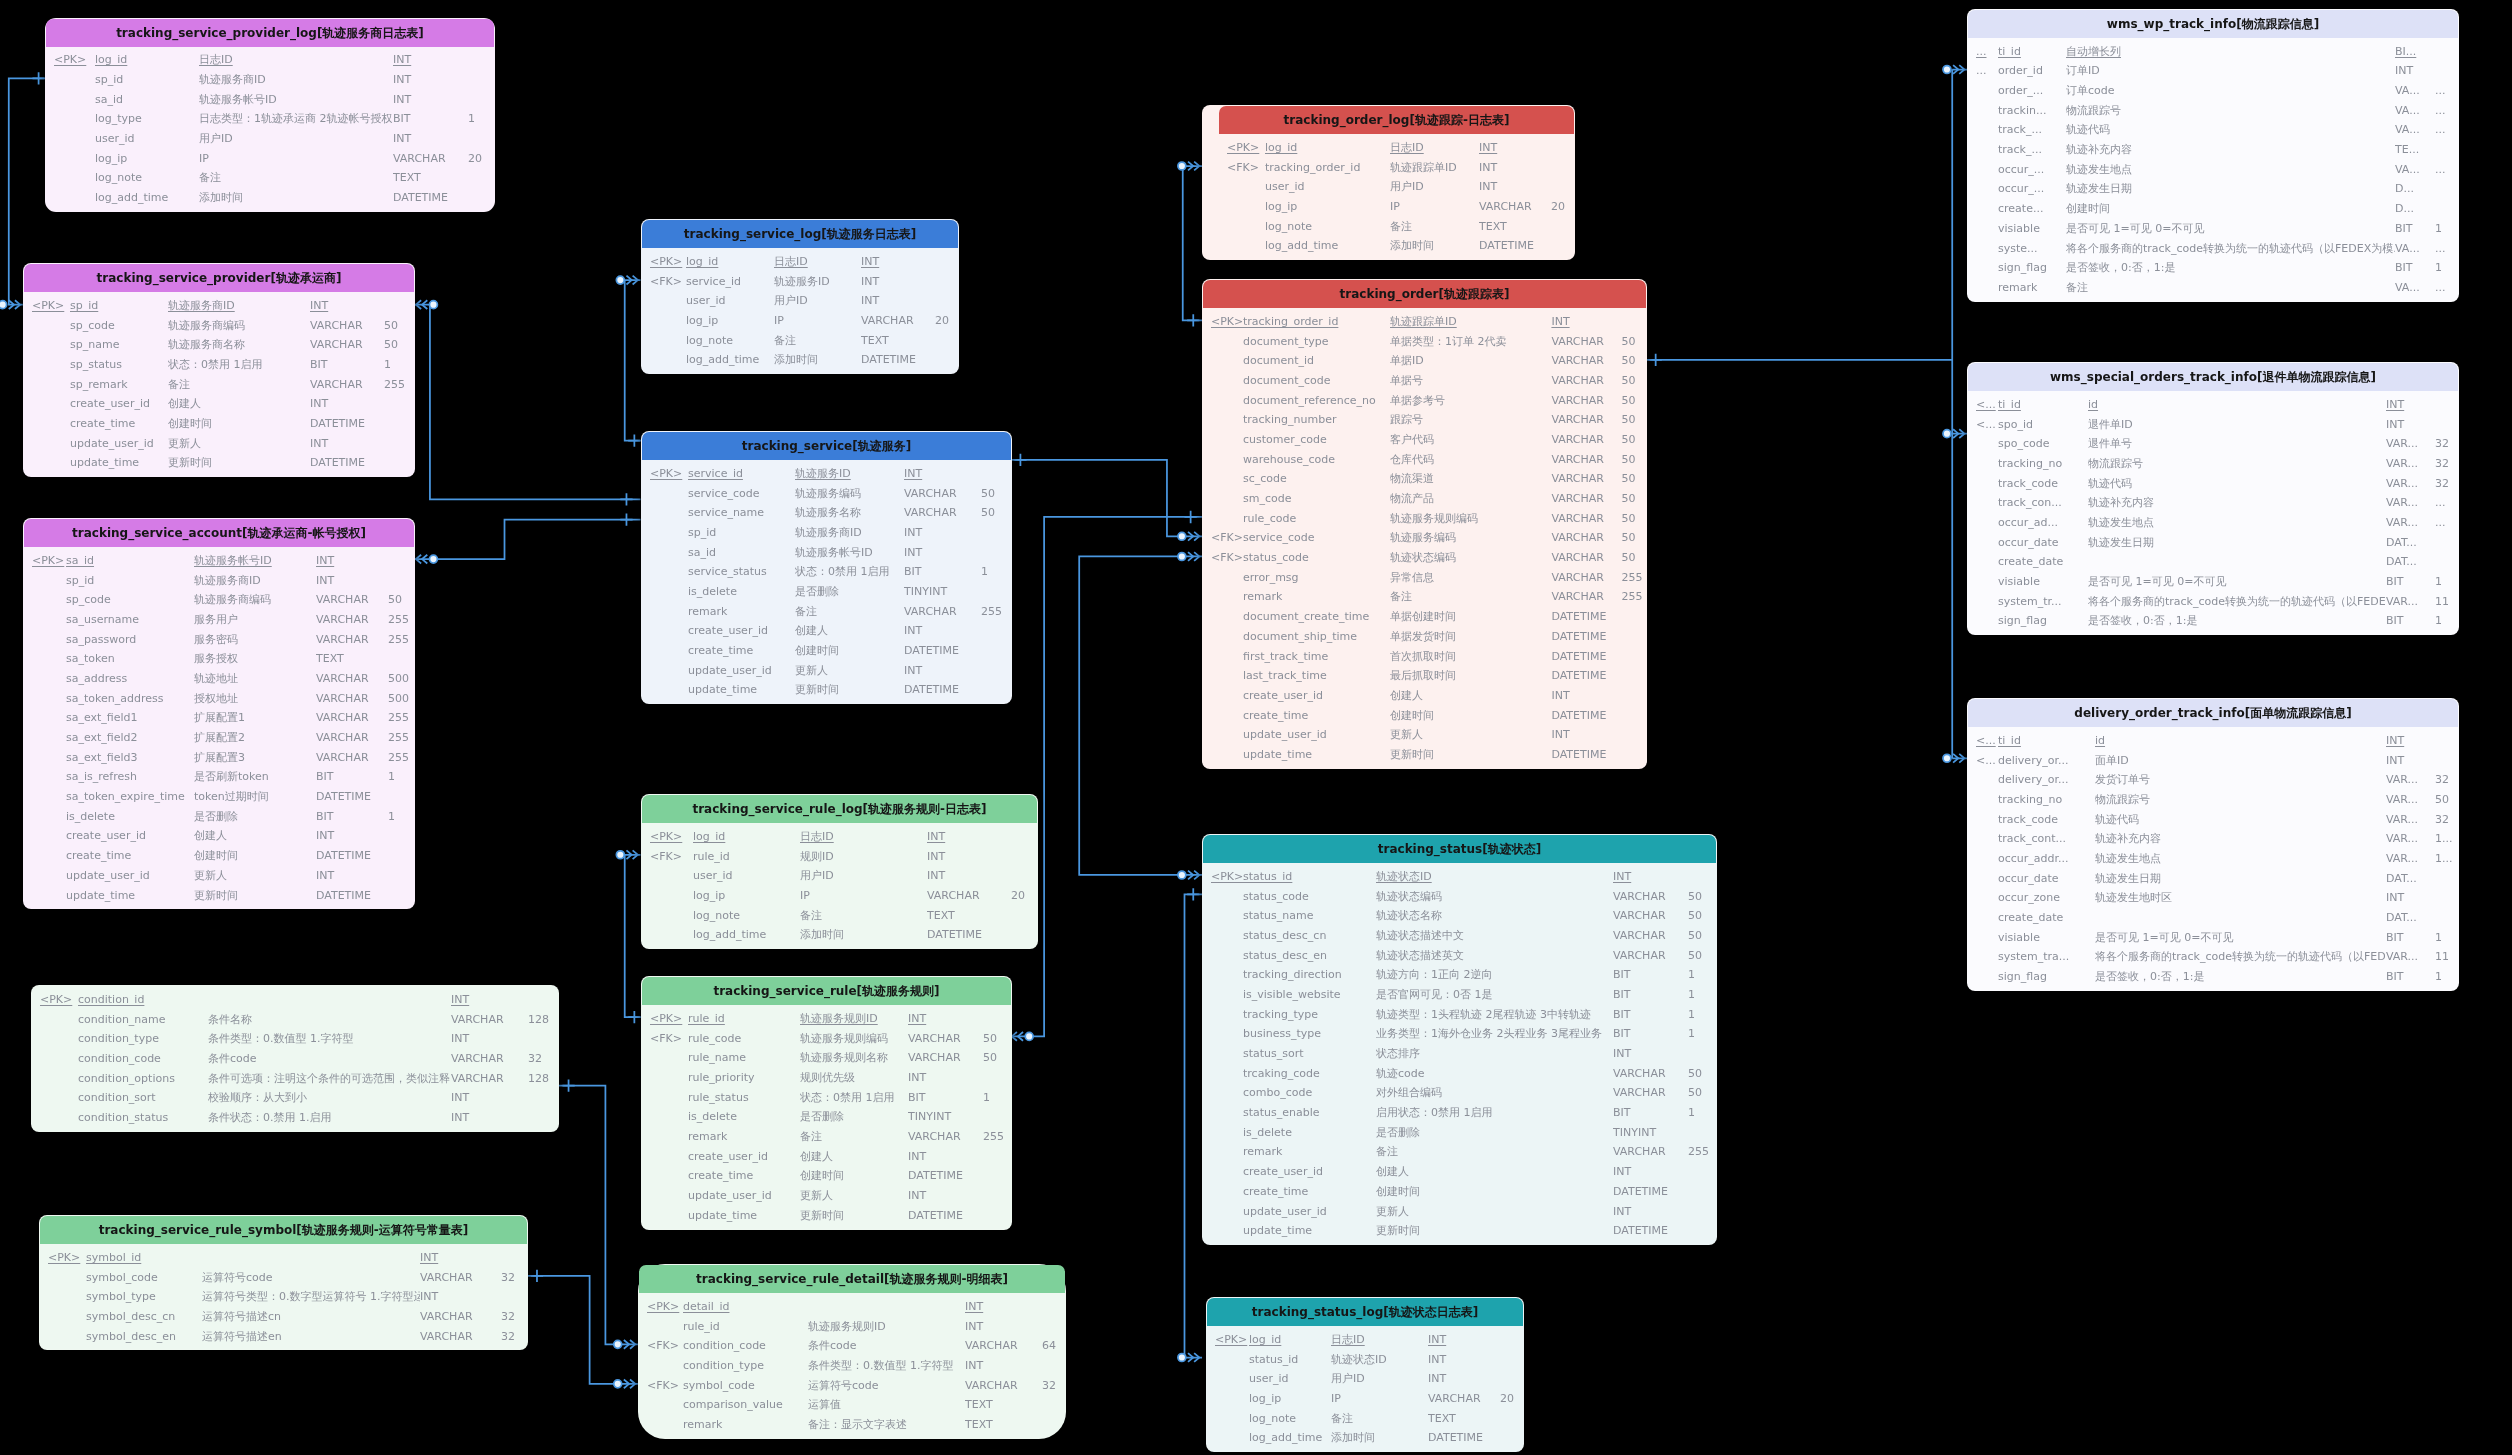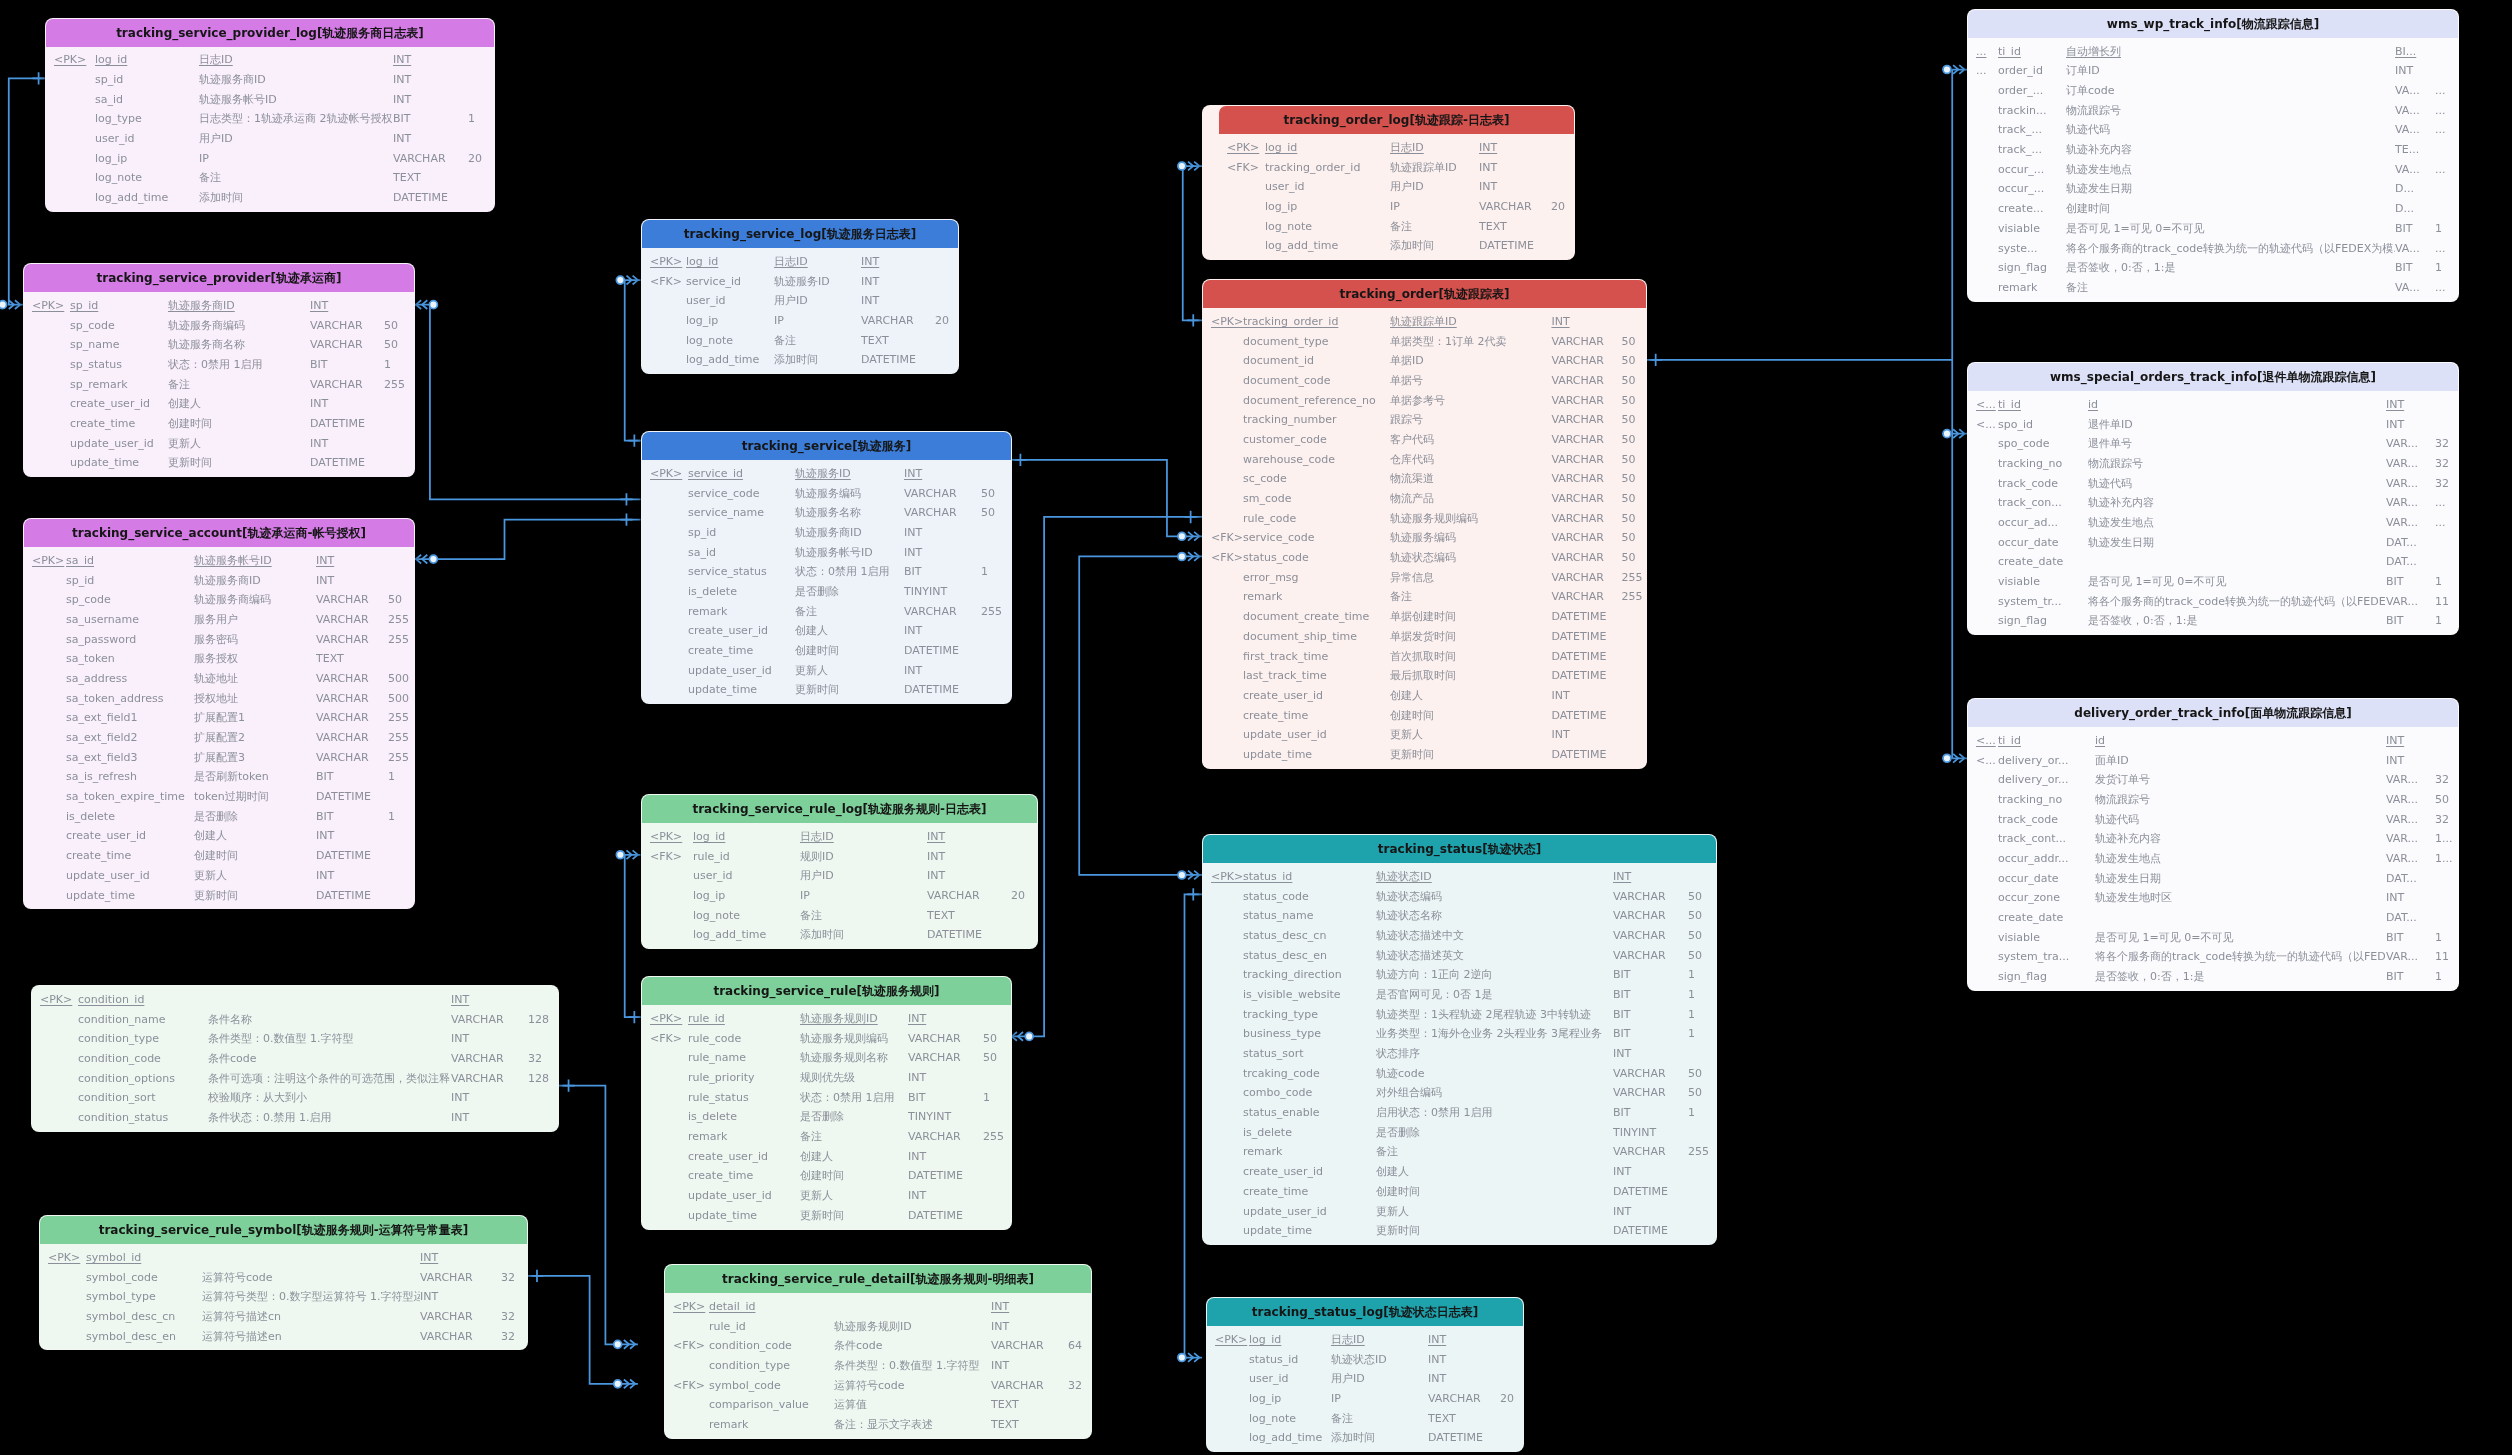--- a/index.html
+++ b/index.html
@@ -108,21 +108,21 @@
         <path d="M648,1230 V1244 M641,1237 H655" class="conn"></path>
       </g>
       <g>
         <path d="M600,1454 H672 V1577 H727" class="conn"></path>
         <circle cx="704" cy="1577" r="4.5" class="conn-circle"></circle>
         <path d="M711,1572 L717,1577 L711,1582 M718,1572 L724,1577 L718,1582" class="conn"></path>
         <path d="M612,1447 V1461 M605,1454 H619" class="conn"></path>
       </g>
     </svg>
 
-<article class="table" style="left: 45px; top: 17.5px; width: 448px; --head: #d57be6; --body: #faf0fc; --cols: 49px 104px 1fr 75px 26px;">
+<article class="table" style="left: 45px; top: 17.5px; width: 448px; border-radius: 11px; --head: #d57be6; --body: #faf0fc; --cols: 49px 104px 1fr 75px 26px;">
       <div class="t-header">tracking_service_provider_log[轨迹服务商日志表]</div>
       <div class="t-body">
         <div class="row pk">
           <span class="c-key">&lt;PK&gt;</span>
           <span class="c-name">log_id</span>
           <span class="c-comment">日志ID</span>
           <span class="c-type">INT</span>
           <span class="c-size"></span>
         </div>
         <div class="row">
@@ -633,21 +633,21 @@
         </div>
         <div class="row">
           <span class="c-key"></span>
           <span class="c-name">update_time</span>
           <span class="c-comment">更新时间</span>
           <span class="c-type">DATETIME</span>
           <span class="c-size"></span>
         </div>
       </div>
     </article>
-    <article class="table" style="left: 664px; top: 1264px; width: 426px; --head: #7ed09a; --body: #eef8f1; --cols: 44px 125px 1fr 77px 23px;">
+    <article class="table" style="left: 638px; top: 1264px; width: 426px; border-radius: 27px; --head: #7ed09a; --body: #eef8f1; --cols: 44px 125px 1fr 77px 23px;">
       <div class="t-header">tracking_service_rule_detail[轨迹服务规则-明细表]</div>
       <div class="t-body">
         <div class="row pk">
           <span class="c-key">&lt;PK&gt;</span>
           <span class="c-name">detail_id</span>
           <span class="c-comment"></span>
           <span class="c-type">INT</span>
           <span class="c-size"></span>
         </div>
         <div class="row">

